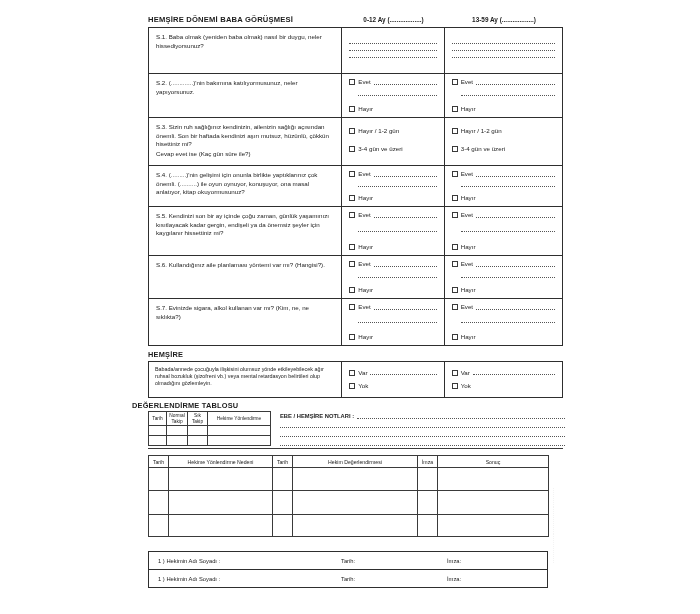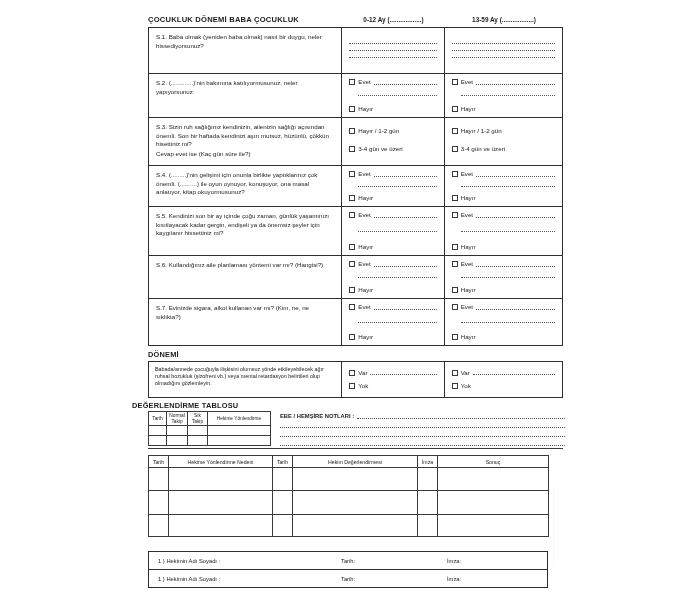--- a/index.html
+++ b/index.html
@@ -67,21 +67,21 @@
   .phys-row .pimza { position: absolute; left: 298px; }
 
   
   .print-code { position: absolute; left: 551px; top: 488px; height: 70px; writing-mode: vertical-rl; font-size: 4px; letter-spacing: .6px; color: #8a8a8a; }
 </style>
 </head>
 <body>
 
 <div class="sheet">
 
-  <div class="form-title">ÇOCUKLUK DÖNEMİ BABA ÇOCUKLUK</div>
+  <div class="form-title">HEMŞİRE DÖNEMİ BABA GÖRÜŞMESİ</div>
   <div class="age-col c1">0-12 Ay (..................)</div>
   <div class="age-col c2">13-59 Ay (..................)</div>
 
   <div class="qtable">
 
     <div class="trow" style="height:45px">
       <div class="qcell">S.1. Baba olmak (yeniden baba olmak) nasıl bir duygu, neler hissediyorsunuz?</div>
       <div class="acell lines">
         <div class="dotline"></div>
         <div class="dotline"></div>
@@ -252,21 +252,21 @@
           </div>
         <div class="dotline ind"></div>
         <div class="cbrow">
             <span class="cb"></span>
             <span>Hayır</span>
           </div>
       </div>
     </div>
   </div>
 
-  <div class="section-title" style="left:148px; top:350px;">DÖNEMİ</div>
+  <div class="section-title" style="left:148px; top:350px;">HEMŞİRE</div>
   <div class="gozlem-box">
     <div class="gtext">Babada/annede çocuğuyla ilişkisini olumsuz yönde etkileyebilecek ağır ruhsal bozukluk (şizofreni vb.) veya mental retardasyon belirtileri olup olmadığını gözlemleyin.</div>
     <div class="gcell">
       <div class="cbrow">
           <span class="cb"></span>
           <span>Var</span>
           <span class="dotfill"></span>
         </div>
       <div class="cbrow">
           <span class="cb"></span>

